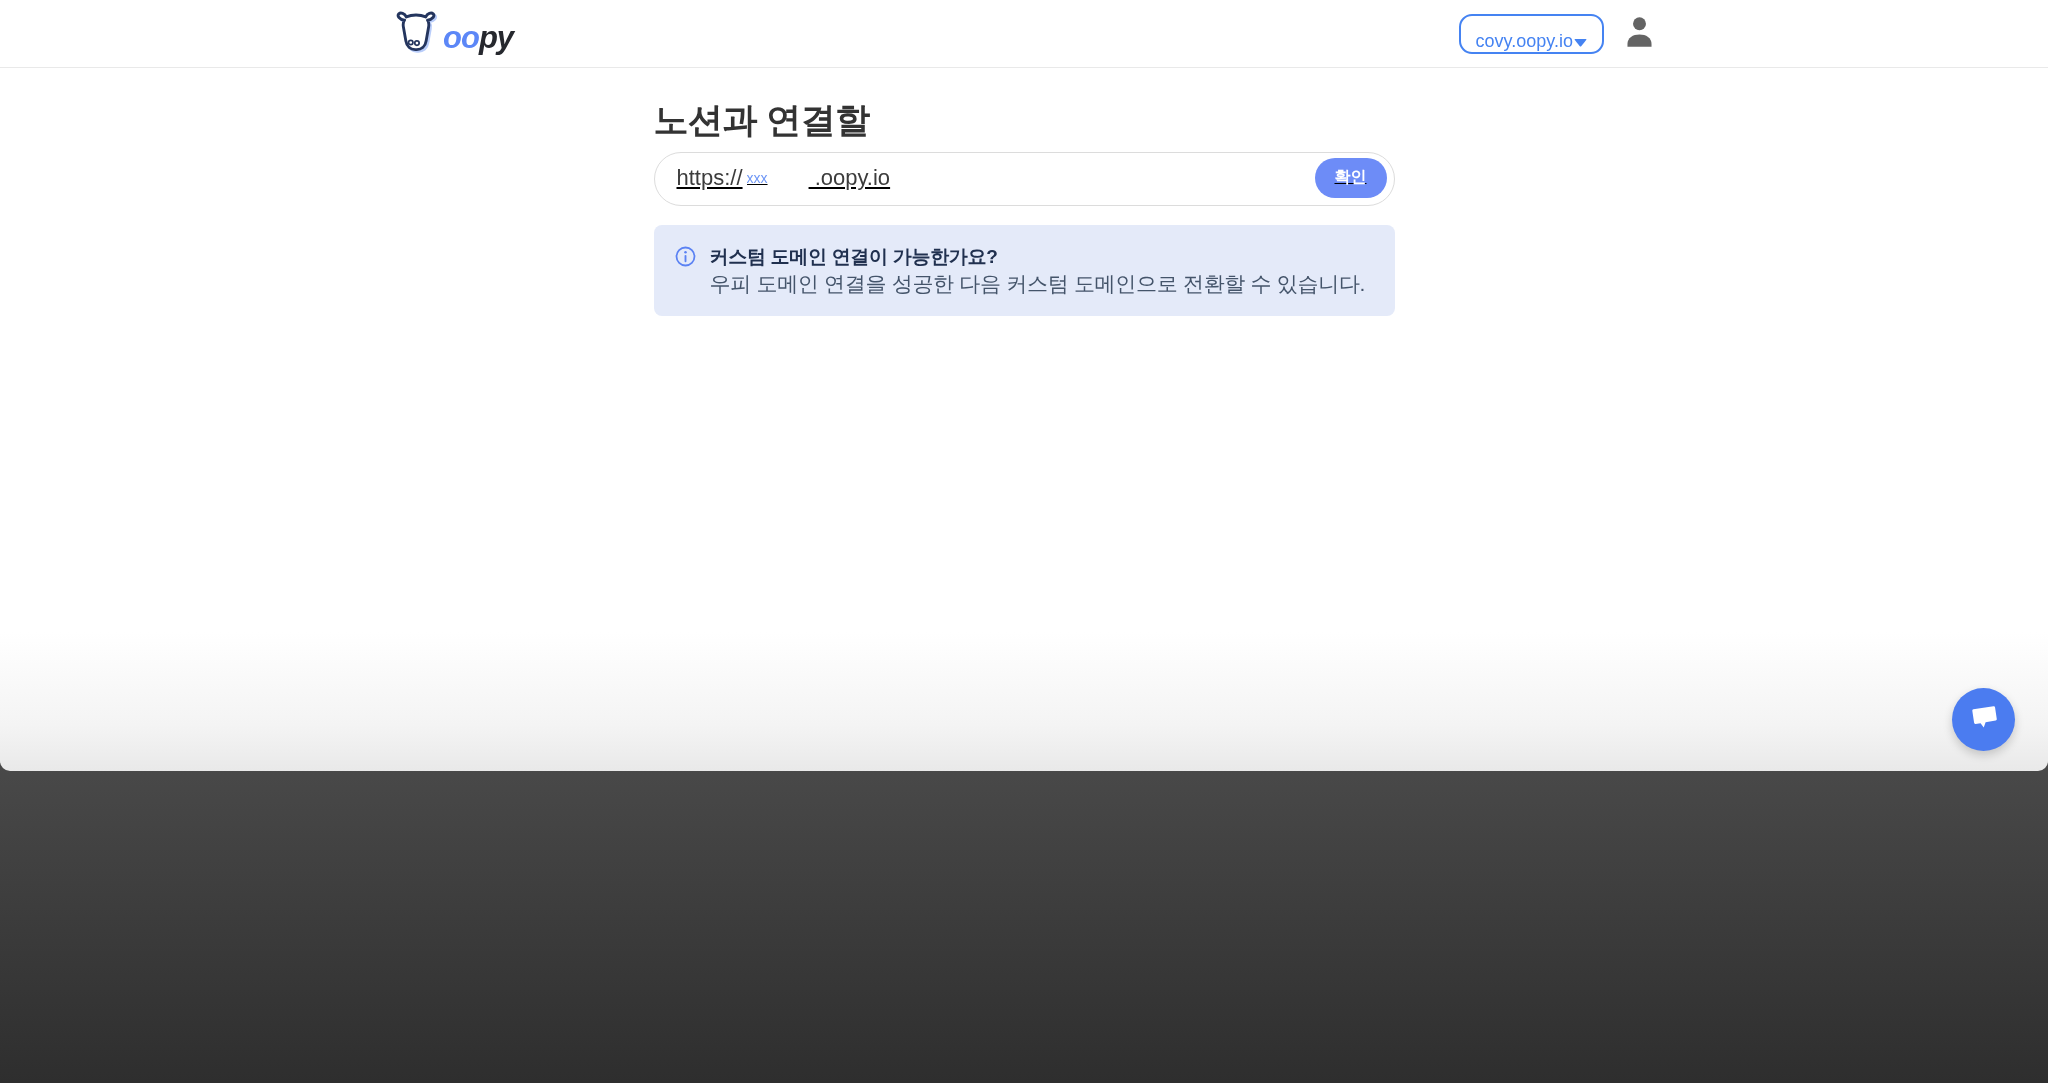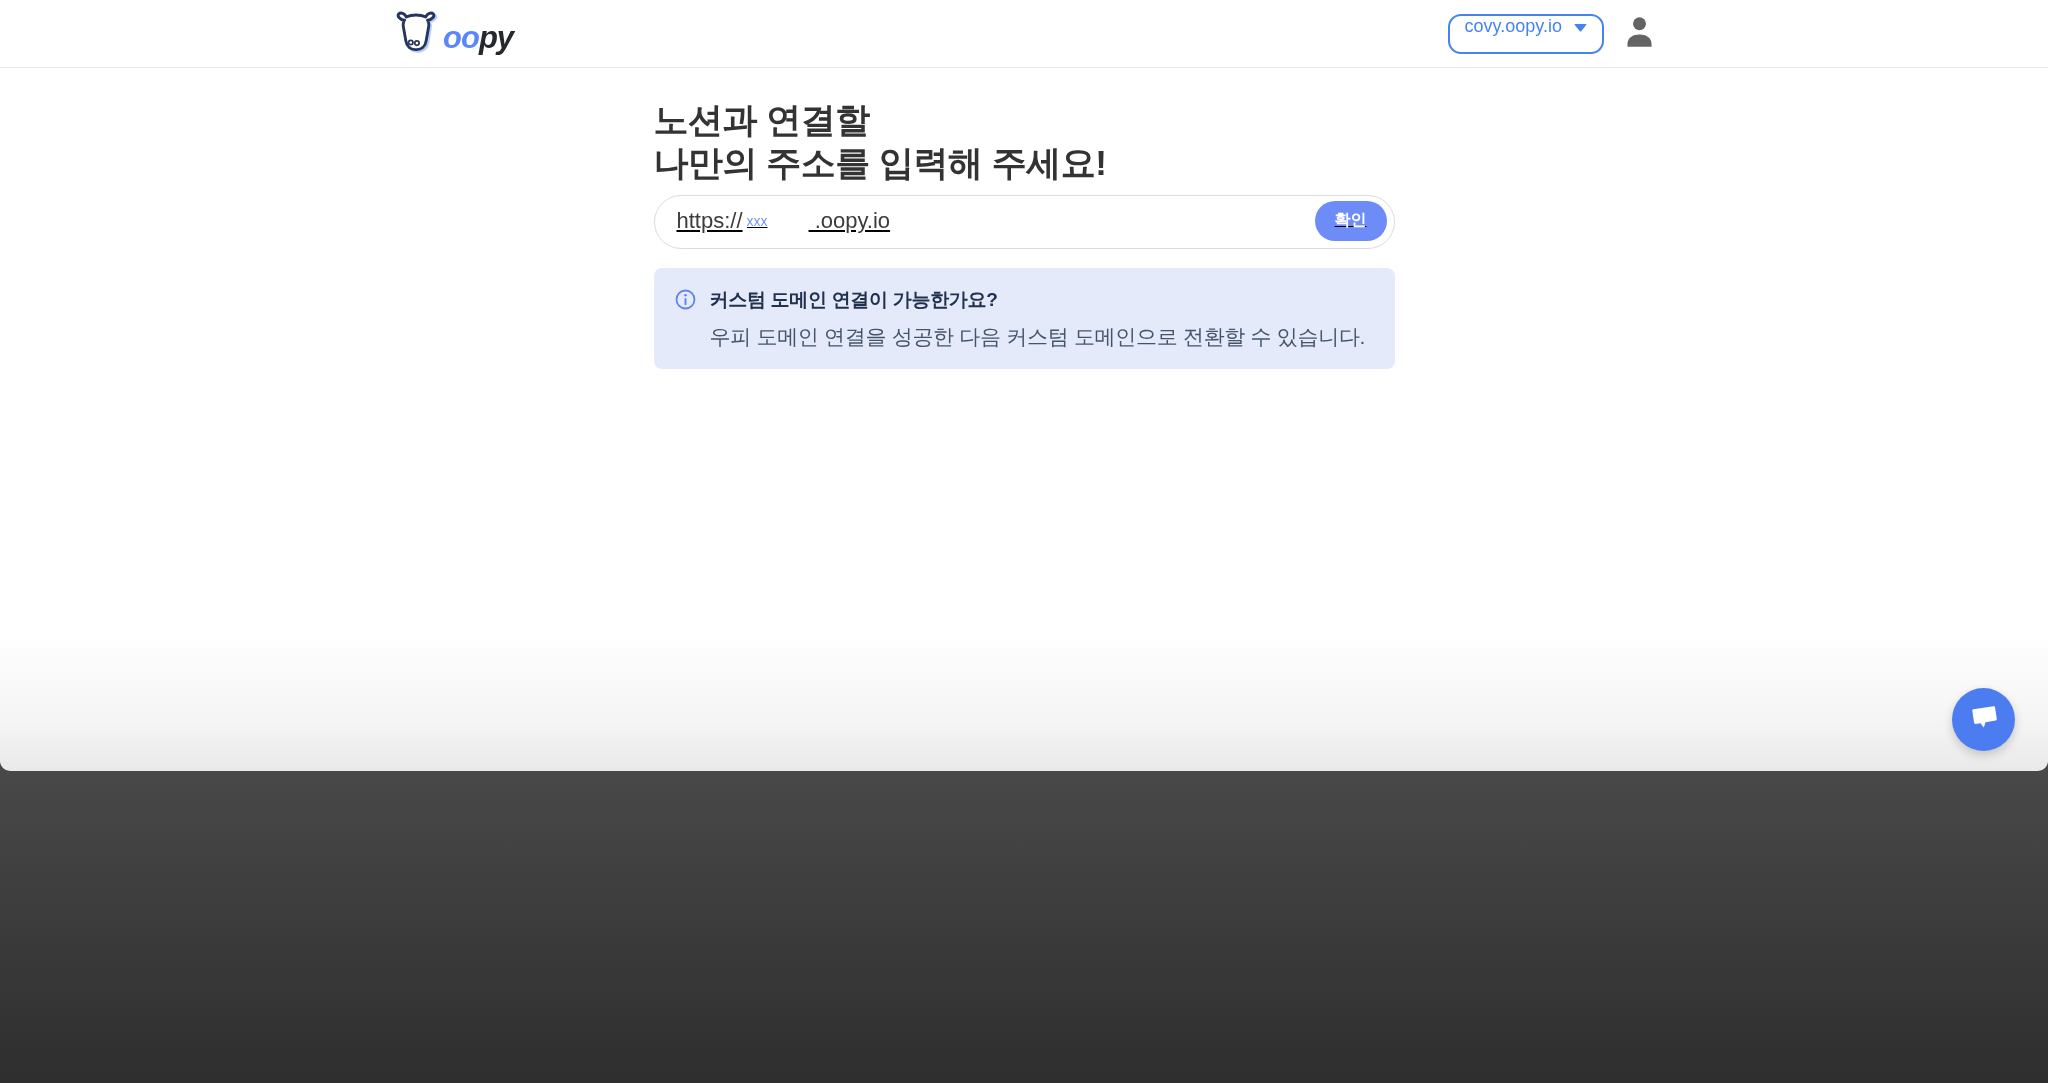--- a/index.html
+++ b/index.html
@@ -57,22 +57,22 @@
   .site-pill {
     height: 40px;
     padding: 0 15px;
     border: 2px solid #4583f2;
     border-radius: 13px;
     background: #ffffff;
     color: #4583f2;
     font-size: 18px;
     font-family: inherit;
     display: flex;
-    align-items: flex-start;
-    gap: 12px;
+    align-items: flex-end;
+    gap: 1px;
     cursor: pointer;
   }
   .account-btn {
     background: none;
     border: none;
     cursor: pointer;
     display: flex;
     align-items: center;
   }
 
@@ -138,21 +138,20 @@
     display: flex;
     align-items: flex-start;
     gap: 13px;
   }
   .info-icon-wrap { flex: 0 0 auto; padding-top: 1px; }
   .info-title {
     font-size: 19px;
     font-weight: bold;
     color: #20304f;
     letter-spacing: -0.3px;
-    margin-bottom: 10px;
   }
   .info-desc {
     font-size: 21px;
     color: #44546a;
     letter-spacing: -0.3px;
   }
 
   
   .chat-fab {
     position: absolute;
@@ -204,21 +203,20 @@
             <path d="M7 35.5 L33 35.5 L33 32.5 C33 25.7 27.2 22.2 20 22.2 C12.8 22.2 7 25.7 7 32.5 Z" fill="#646464"></path>
           </svg>
         </span>
       </button>
     </div>
   </header>
 
   <main>
     <h1>
       <span>노션과 연결할</span><br>
-      <span>나만의 주소를 입력해 주세요!</span>
     </h1>
 
     <div class="url-field">
       <span class="url-prefix">https://</span>
       <input class="sub-input" type="text" placeholder="xxx" style="">
       <span class="url-suffix"> .oopy.io</span>
       <span class="spacer"></span>
       <button class="confirm-btn">확인</button>
     </div>
 

